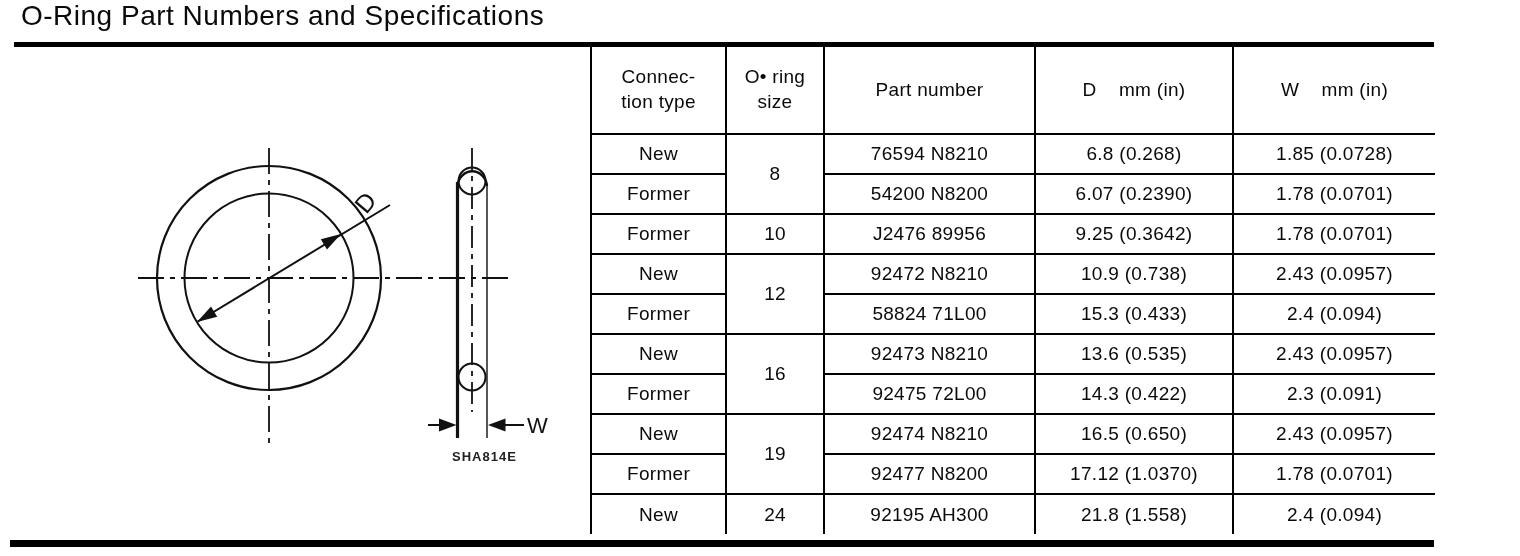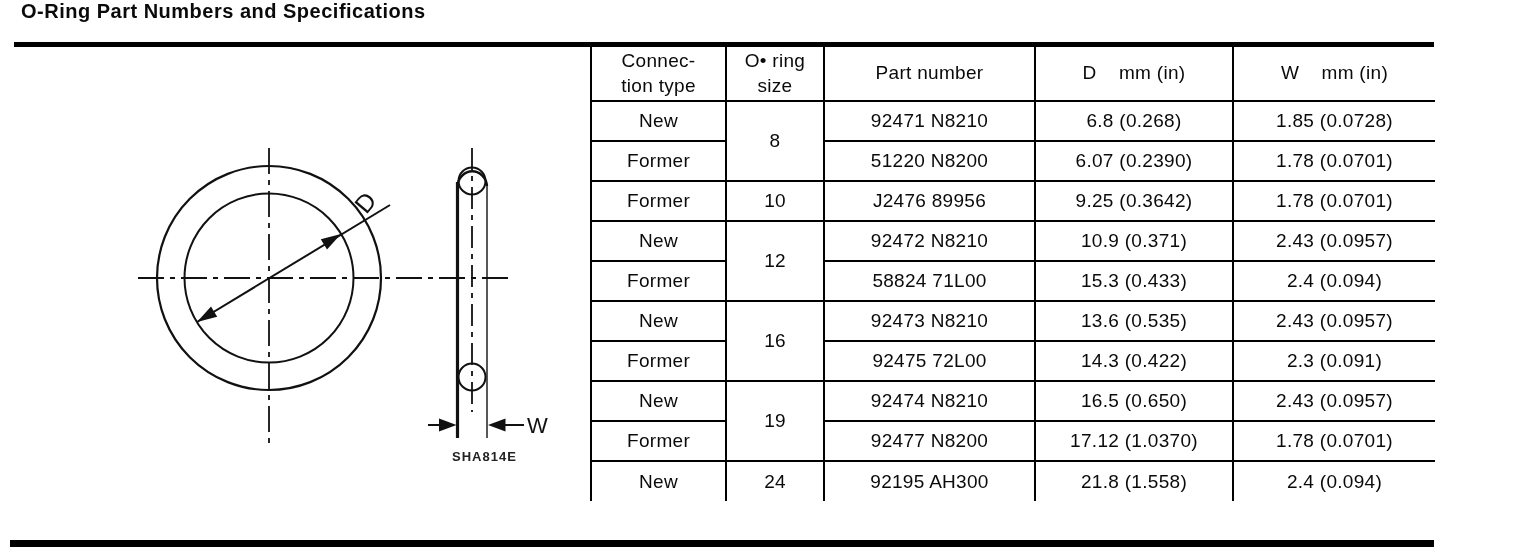--- a/index.html
+++ b/index.html
@@ -6,42 +6,42 @@
   body {
     width:1520px; height:556px;
     background:#ffffff;
     font-family:"Liberation Sans","DejaVu Sans",sans-serif;
     color:#0a0a0a;
     position:relative;
     overflow:hidden;
   }
   .page-title {
     position:absolute; left:21px; top:0px;
-    font-size:20px; font-weight:700; letter-spacing:0.5px;
+    font-size:28px; font-weight:400; letter-spacing:0.5px;
     white-space:nowrap;
   }
   .rule-top {
     position:absolute; left:14px; top:42px;
     width:1420px; height:5px; background:#000;
   }
   .rule-bottom {
     position:absolute; left:10px; top:540px;
     width:1424px; height:7px; background:#000;
   }
   .diagram-svg { position:absolute; left:0; top:0; }
   .spec-table {
     position:absolute; left:590px; top:47px;
     border-collapse:collapse; table-layout:fixed;
   }
   .spec-table th, .spec-table td {
     border:2px solid #000;
     text-align:center; vertical-align:middle;
     padding:0; font-size:19px; letter-spacing:0.3px;
   }
-  .spec-table thead tr { height:54px; }
+  .spec-table thead tr { height:87px; }
   .spec-table tbody tr { height:40px; }
   .spec-table thead th { border-top:none; font-weight:normal; white-space:pre-wrap; line-height:1.3; }
   .spec-table .last-col { border-right:none; }
   .spec-table tr.last-row td { border-bottom:none; }
 </style>
 </head>
 <body>
 
 <div class="page-title">O-Ring Part Numbers and Specifications</div>
 <div class="rule-top"></div>
@@ -99,42 +99,42 @@
 size</th>
       <th>Part number</th>
       <th>D    mm (in)</th>
       <th class="last-col">W    mm (in)</th>
     </tr>
   </thead>
   <tbody>
     <tr>
       <td>New</td>
       <td rowspan="2">8</td>
-      <td>92471 N8210</td>
+      <td>76594 N8210</td>
       <td>6.8 (0.268)</td>
       <td class="last-col">1.85 (0.0728)</td>
     </tr>
     <tr>
       <td>Former</td>
-      <td>51220 N8200</td>
+      <td>54200 N8200</td>
       <td>6.07 (0.2390)</td>
       <td class="last-col">1.78 (0.0701)</td>
     </tr>
     <tr>
       <td>Former</td>
       <td>10</td>
       <td>J2476 89956</td>
       <td>9.25 (0.3642)</td>
       <td class="last-col">1.78 (0.0701)</td>
     </tr>
     <tr>
       <td>New</td>
       <td rowspan="2">12</td>
       <td>92472 N8210</td>
-      <td>10.9 (0.371)</td>
+      <td>10.9 (0.738)</td>
       <td class="last-col">2.43 (0.0957)</td>
     </tr>
     <tr>
       <td>Former</td>
       <td>58824 71L00</td>
       <td>15.3 (0.433)</td>
       <td class="last-col">2.4 (0.094)</td>
     </tr>
     <tr>
       <td>New</td>

